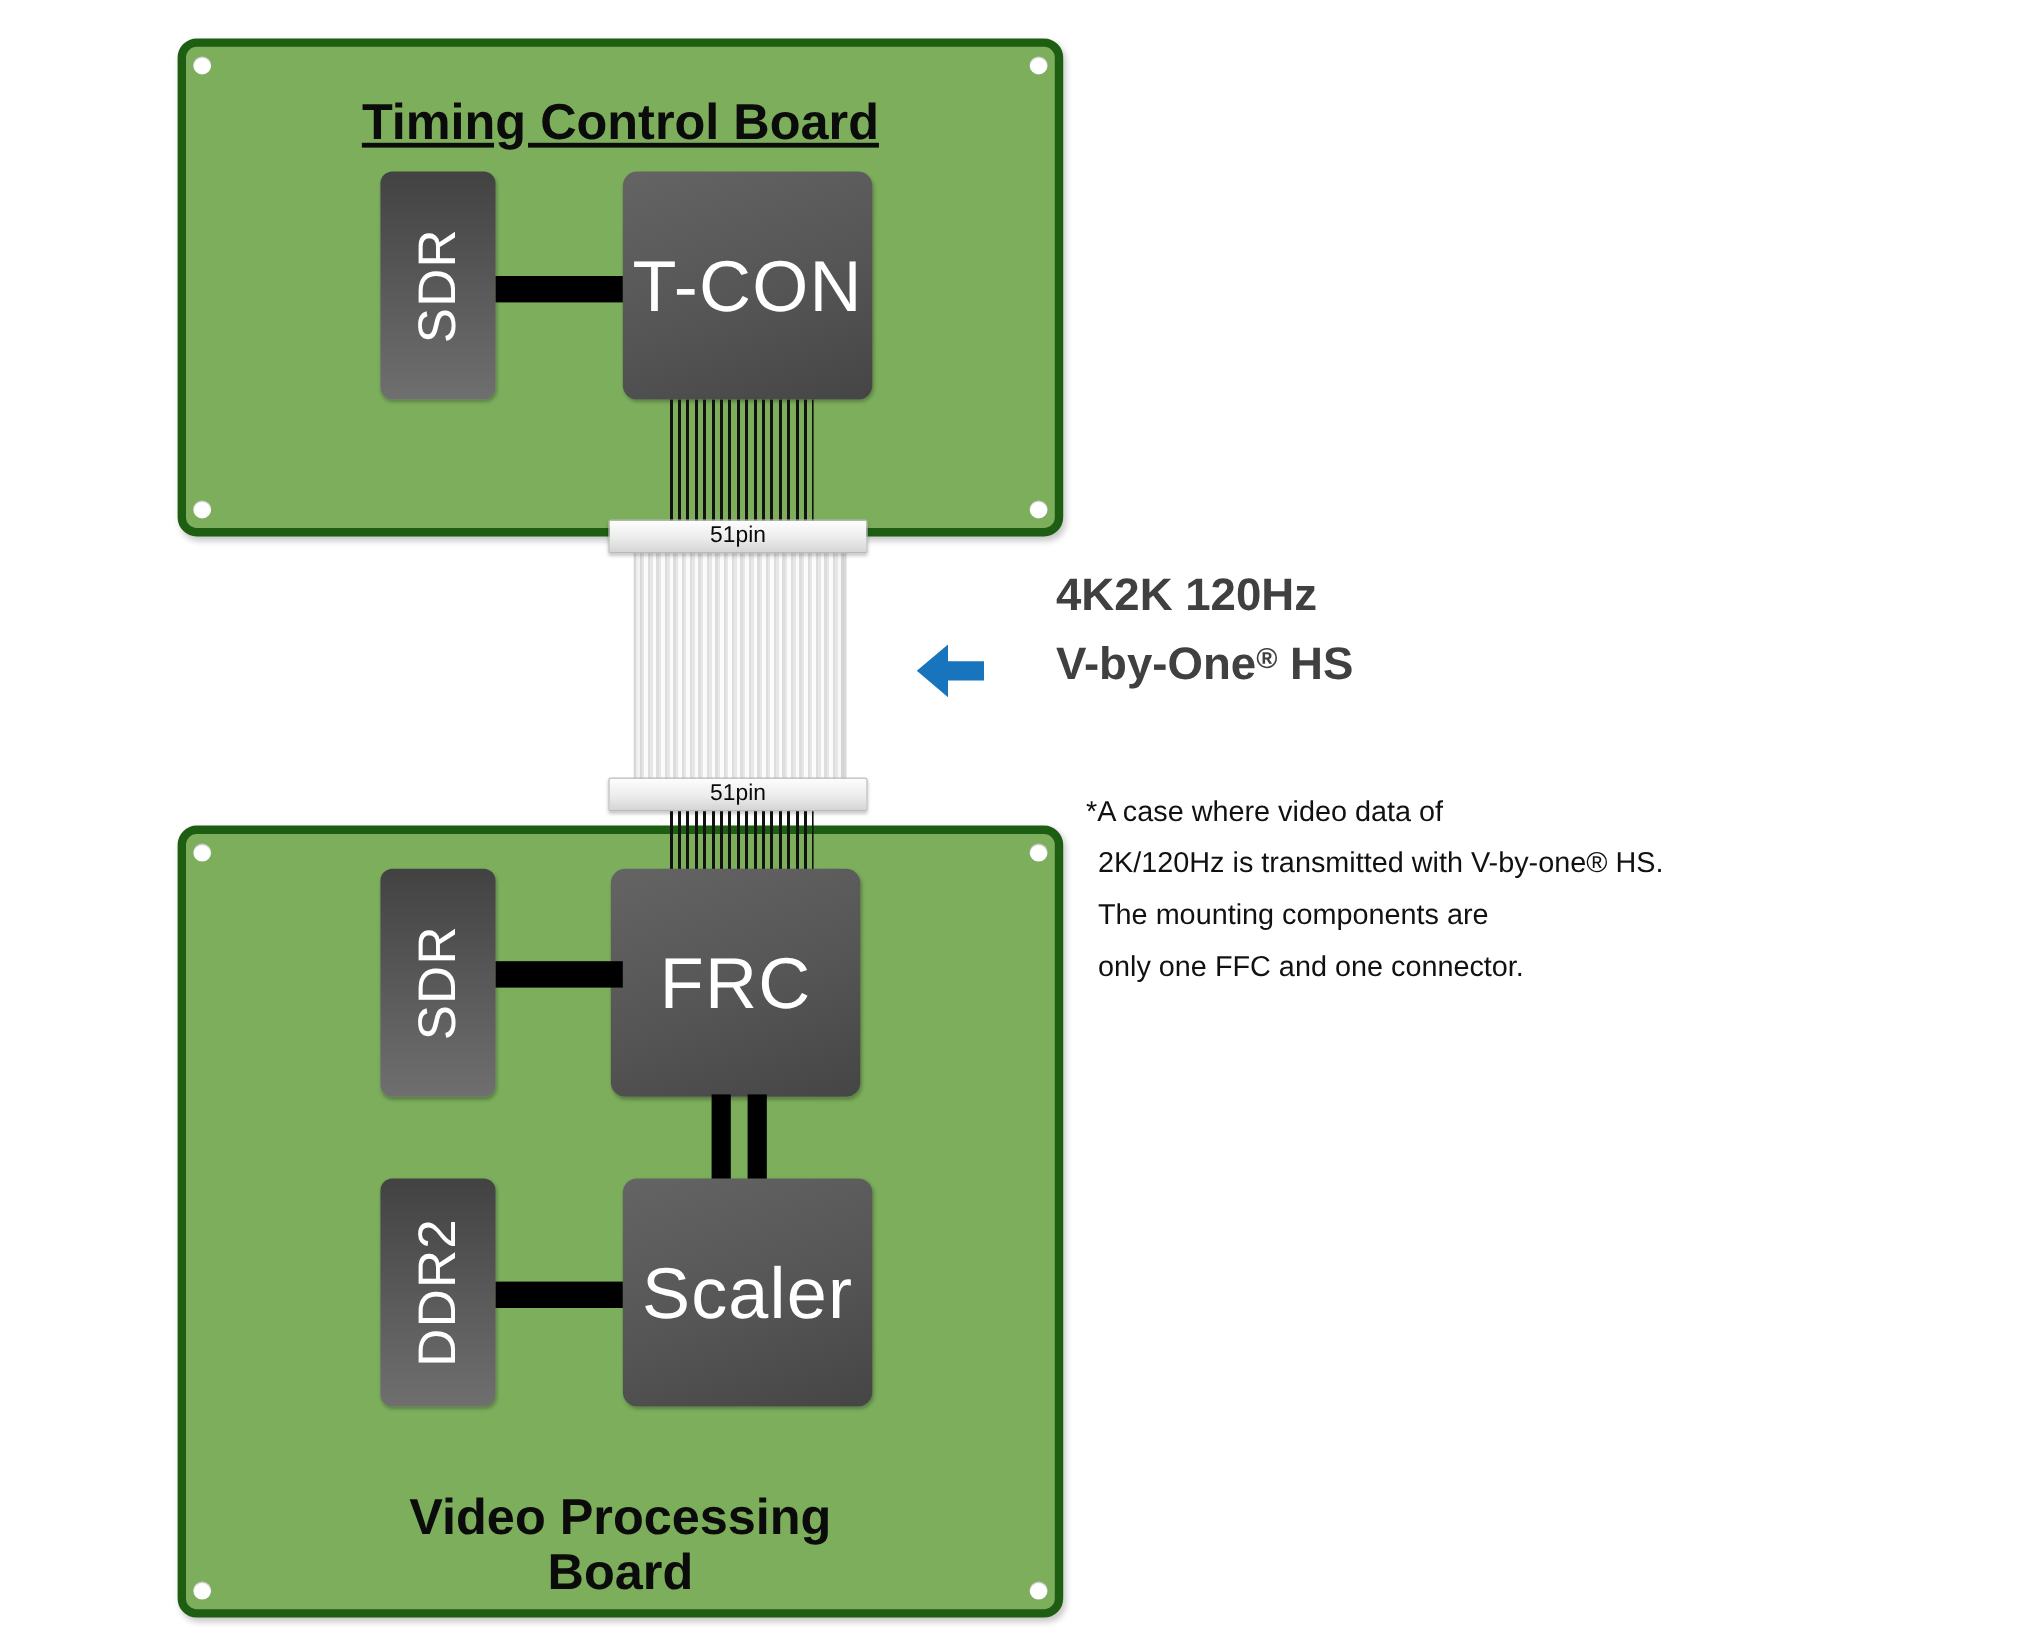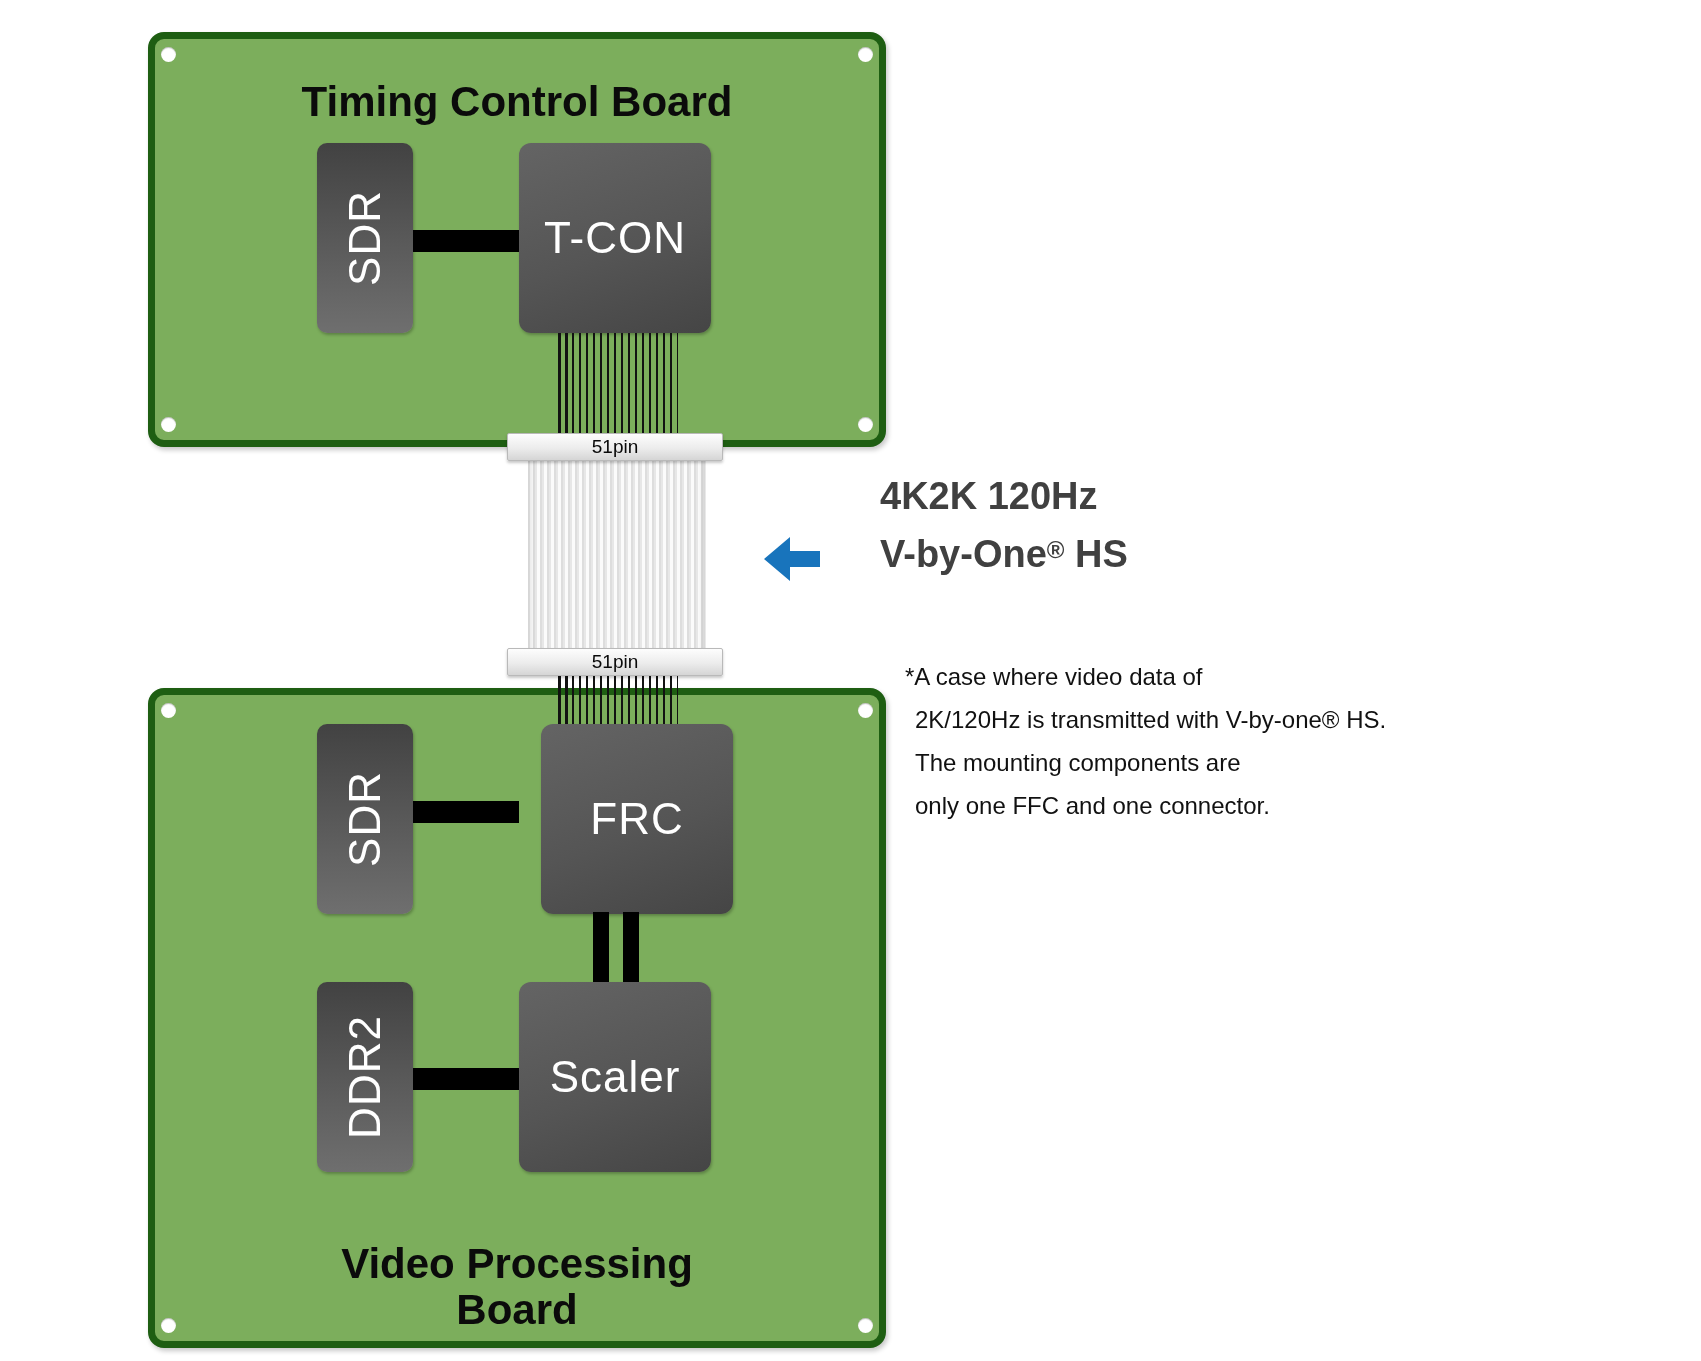--- a/index.html
+++ b/index.html
@@ -21,46 +21,46 @@
   .hole{
     position:absolute;width:15px;height:15px;border-radius:50%;
     background:#fff;box-shadow:0 1px 1px rgba(0,0,0,.25) inset;
   }
   .hole.tl{left:6px;top:8px;} .hole.tr{right:6px;top:8px;}
   .hole.bl{left:6px;bottom:8px;} .hole.br{right:6px;bottom:8px;}
   .board-title{
     position:absolute;left:0;right:0;text-align:center;
     font-size:42px;font-weight:700;line-height:46px;color:#0b0b0b;
   }
-  #board-top .board-title{top:40px;}
+  #board-top .board-title{top:40px;text-decoration:underline;}
   #board-bottom .board-title{top:546px;}
   
   .chip{
     position:absolute;border-radius:12px;color:#fff;z-index:2;
     display:flex;align-items:center;justify-content:center;
     box-shadow:1px 2px 3px rgba(0,0,0,.25);
   }
   .chip.big{
-    width:192px;height:190px;
+    width:208px;height:190px;
     background:linear-gradient(160deg,#646464 0%,#555 55%,#454545 100%);
-    font-size:44px;font-weight:300;letter-spacing:1px;
+    font-size:60px;font-weight:300;letter-spacing:1px;
   }
   .chip.small{
     width:96px;height:190px;
     background:linear-gradient(180deg,#424242 0%,#6f6f6f 100%);
     border-radius:10px;
   }
   .chip.small .vlabel{
     font-size:44px;font-weight:300;letter-spacing:1px;white-space:nowrap;
     transform:rotate(-90deg);
   }
   #chip-sdr-top{left:317px;top:143px;}
   #chip-tcon  {left:519px;top:143px;}
   #chip-sdr-bottom{left:317px;top:724px;}
-  #chip-frc   {left:541px;top:724px;}
+  #chip-frc   {left:509px;top:724px;}
   #chip-ddr2  {left:317px;top:982px;}
   #chip-scaler{left:519px;top:982px;}
   
   .hbar{position:absolute;height:22px;background:#000;z-index:2;}
   #bar-sdr-tcon {left:413px;top:230px;width:106px;}
   #bar-sdr-frc  {left:413px;top:801px;width:106px;}
   #bar-ddr2-scaler{left:413px;top:1068px;width:106px;}
   .vbar{position:absolute;width:16px;background:#000;z-index:2;}
   #bar-frc-scaler-1{left:593px;top:912px;height:72px;}
   #bar-frc-scaler-2{left:623px;top:912px;height:72px;}

